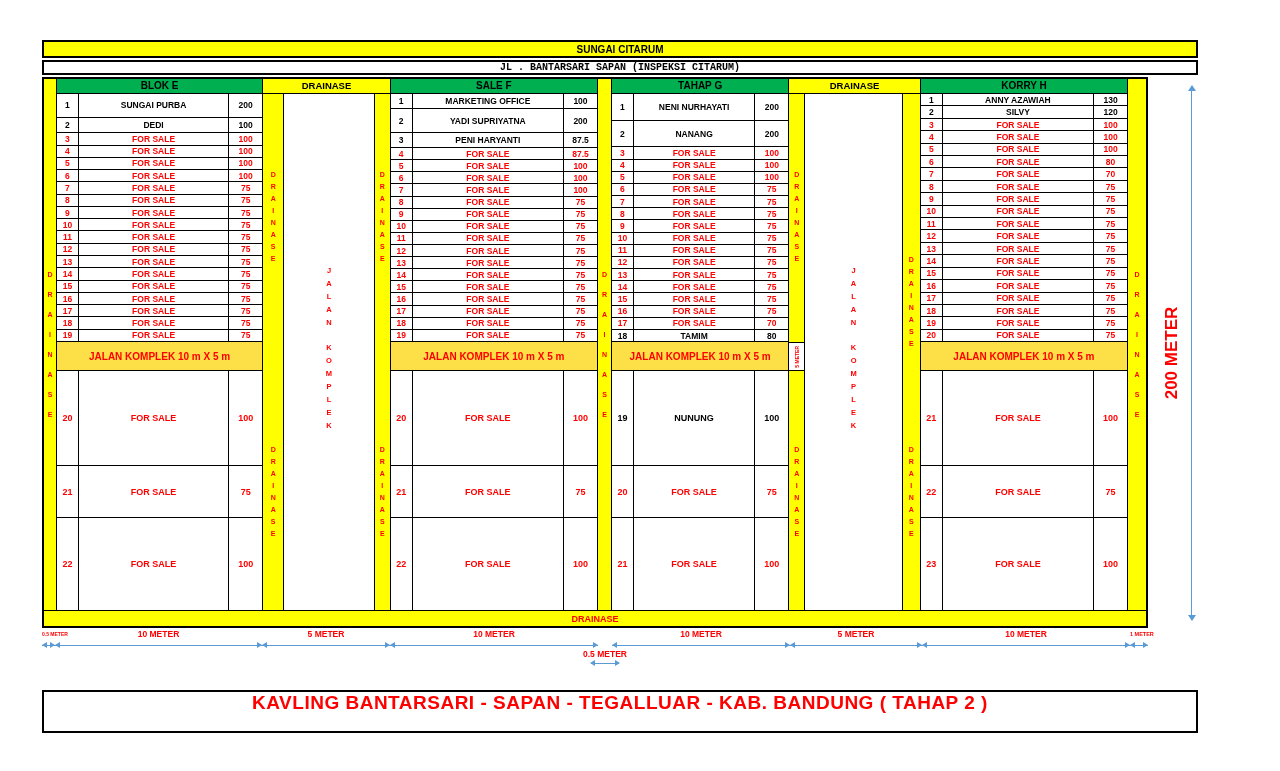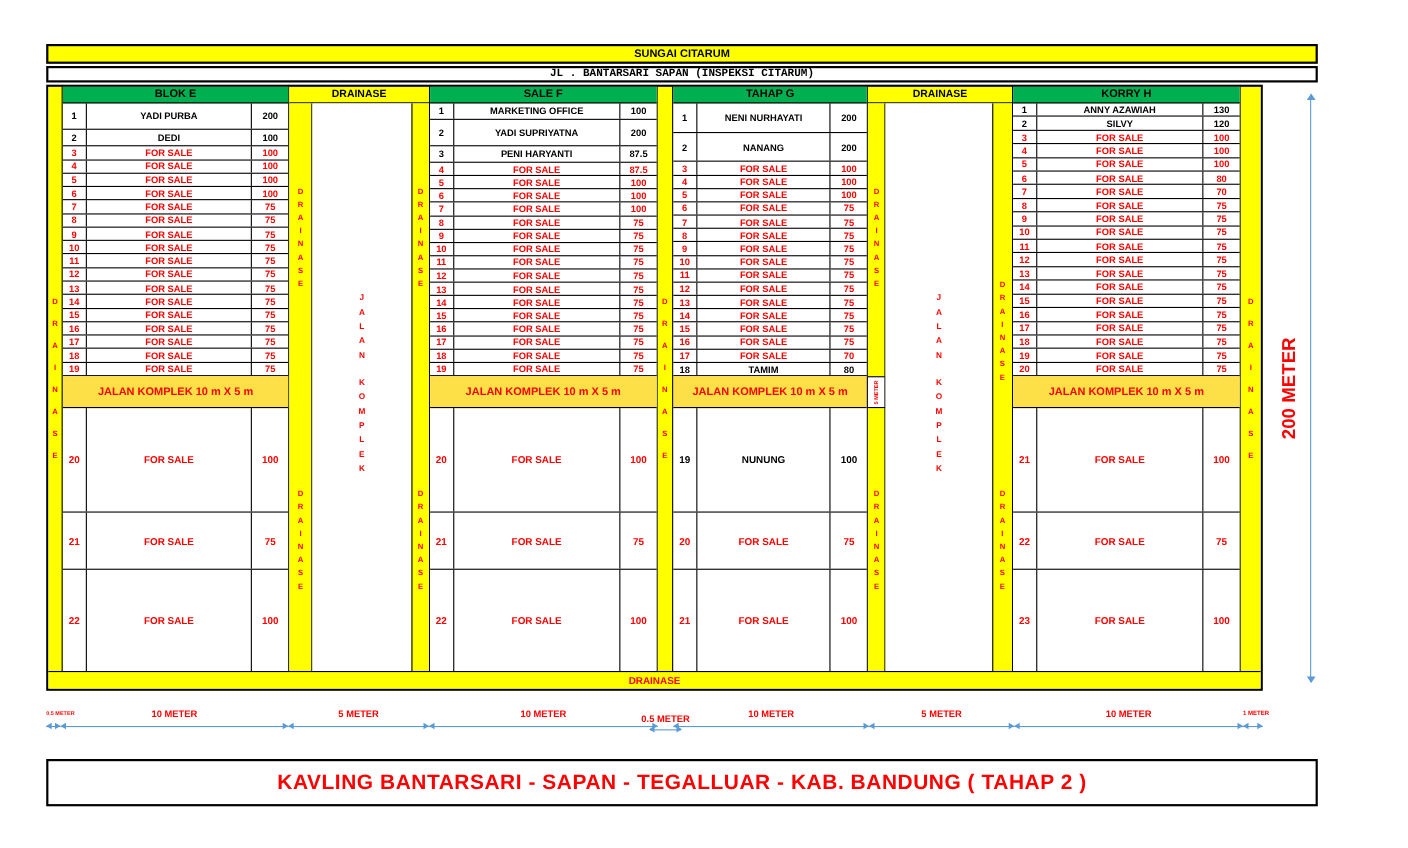--- a/index.html
+++ b/index.html
@@ -63,21 +63,21 @@
   .fivem span { writing-mode:vertical-rl; transform:rotate(180deg);
     font-size:5px; color:#ff0000; white-space:nowrap; }
 
   
   .bottombar { height:16px; background:#ffff00; border-top:1.5px solid #000;
     display:flex; align-items:center; justify-content:center;
     color:#ff0000; font-size:9px; }
 
   
   .measures { position:absolute; left:42px; top:629px; width:1106px; height:34px; }
-  .mseg { position:absolute; top:15px; height:22px; }
+  .mseg { position:absolute; top:0; height:22px; }
   .mlab { display:block; text-align:center; font-size:8.5px; color:#ff0000; height:11px; line-height:11px; white-space:nowrap; }
   .mlab.tiny { font-size:5px; text-align:left; }
   .mlab.tinyr { font-size:5.5px; }
   .mline { position:relative; height:0; border-top:1.5px solid #5B9BD5; margin-top:5px; }
   .mline::before { content:''; position:absolute; left:0; top:-4px;
     border-top:3.5px solid transparent; border-bottom:3.5px solid transparent; border-right:5px solid #5B9BD5; }
   .mline::after { content:''; position:absolute; right:0; top:-4px;
     border-top:3.5px solid transparent; border-bottom:3.5px solid transparent; border-left:5px solid #5B9BD5; }
   .center-half { position:absolute; left:516px; top:14px; width:94px; text-align:center; }
   .center-half .clab { font-size:8.5px; color:#ff0000; }
@@ -92,21 +92,21 @@
   .vline { position:absolute; right:6px; top:0; bottom:0; width:0; border-right:1.5px solid #5B9BD5; }
   .vline::before { content:''; position:absolute; top:-1px; right:-4.5px;
     border-left:4px solid transparent; border-right:4px solid transparent; border-bottom:6px solid #5B9BD5; }
   .vline::after { content:''; position:absolute; bottom:-1px; right:-4.5px;
     border-left:4px solid transparent; border-right:4px solid transparent; border-top:6px solid #5B9BD5; }
   .vtext { position:absolute; right:16px; top:50%; transform:translateY(-50%) rotate(180deg);
     writing-mode:vertical-rl; font-size:17px; color:#ff0000; white-space:nowrap; }
 
   
   .title-box { position:absolute; left:42px; top:690px; width:1156px; height:43px;
-    border:2px solid #000; background:#fff; display:flex; align-items:center; justify-content:center; }
+    border:2px solid #000; background:#fff; display:flex; align-items:flex-start; justify-content:center; }
   .title-box span { color:#ff0000; font-size:19px; letter-spacing:.5px; }
 </style>
 </head>
 <body>
 
 <div class="banner sungai">
   <span>SUNGAI CITARUM</span>
 </div>
 <div class="banner road">
   <span>JL . BANTARSARI SAPAN (INSPEKSI CITARUM)</span>
@@ -117,21 +117,21 @@
 
     <div class="vstrip outer" style="width:13px">
       <div class="vletters">D<br>R<br>A<br>I<br>N<br>A<br>S<br>E</div>
     </div>
 
     <div class="blok" style="width:207px">
       <div class="bhead">BLOK E</div>
       <div class="upper">
           <div class="prow" style="flex-grow: 2;">
             <div class="pn">1</div>
-            <div class="po">YADI PURBA</div>
+            <div class="po">SUNGAI PURBA</div>
             <div class="ps">200</div>
           </div>
           <div class="prow" style="flex-grow: 1.3;">
             <div class="pn">2</div>
             <div class="po">DEDI</div>
             <div class="ps">100</div>
           </div>
           <div class="prow forsale">
             <div class="pn">3</div>
             <div class="po">FOR SALE</div>

